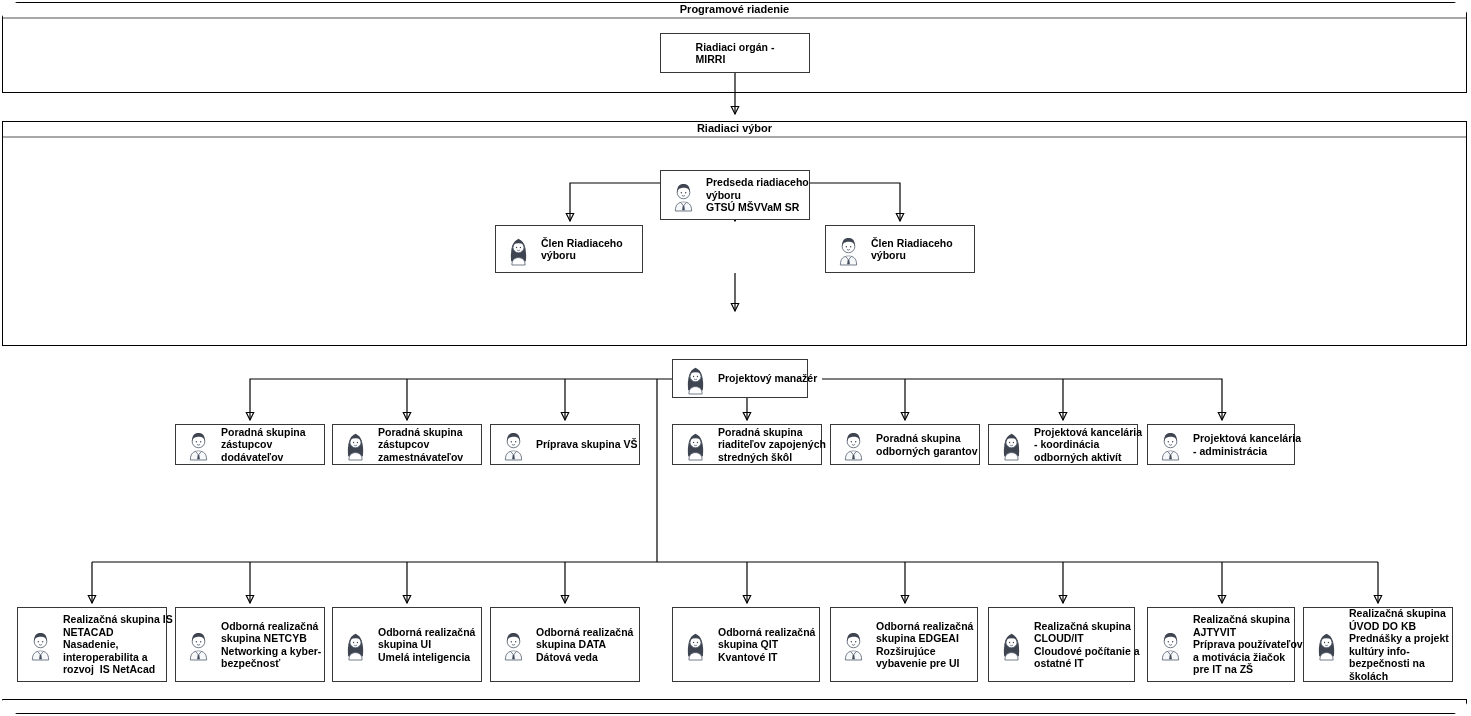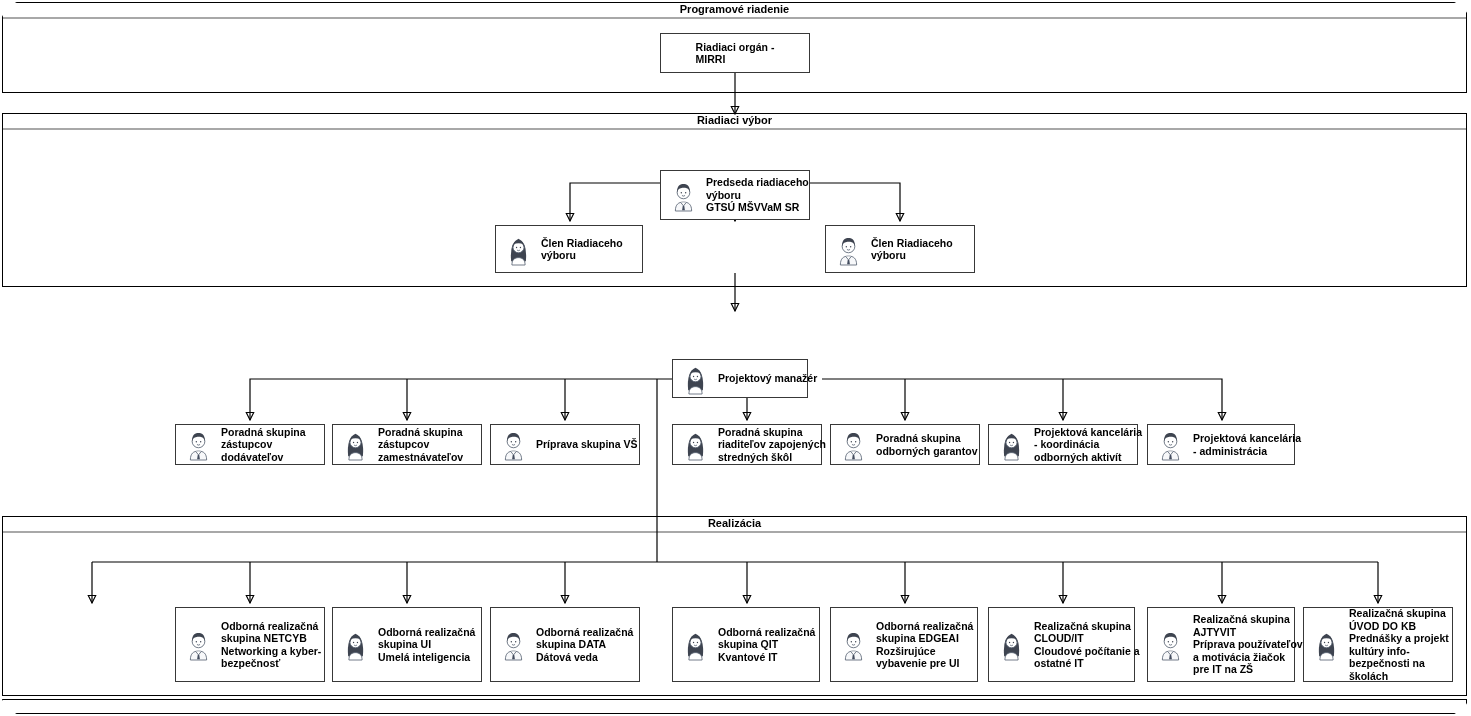--- a/index.html
+++ b/index.html
@@ -44,25 +44,22 @@
         <circle cx="17.5" cy="18.5" r="0.9" fill="#3e4450" stroke="none"></circle>
         <circle cx="22.5" cy="18.5" r="0.9" fill="#3e4450" stroke="none"></circle>
         <path d="M18.2,21.8 Q20,23.2 21.8,21.8"></path>
       </g>
     </defs>
   </svg>
 
   <div class="band" style="top:2px;height:91px">
     <div class="band-title">Programové riadenie</div>
   </div>
-  <div class="band" style="top:113px;height:174px">
+  <div class="band" style="top:121px;height:225px">
     <div class="band-title">Riadiaci výbor</div>
-  </div>
-  <div class="band" style="top:516px;height:180px">
-    <div class="band-title">Realizácia</div>
   </div>
   <div class="band" style="top:699px;height:15px"></div>
 
   <svg class="wires" width="1471" height="716">
     <defs>
       <marker id="arrow" viewBox="0 0 10 10" refX="8.5" refY="5" markerWidth="8" markerHeight="8" orient="auto-start-reverse">
         <path d="M0.5,1 L8.5,5 L0.5,9 Z" fill="#000" stroke="none"></path>
       </marker>
     </defs>
     <g>
@@ -172,20 +169,30 @@
 odborných aktivít</span>
   </div>
   <div class="node" style="left:1147px;top:424px;width:148px;height:41px">
     <svg class="av" viewBox="0 0 40 42">
         <use href="#av-man"></use>
       </svg>
     <span class="node-label">Projektová kancelária
 - administrácia</span>
   </div>
 
+  <div class="node" style="left:17px;top:607px;width:150px;height:75px">
+    <svg class="av" viewBox="0 0 40 42">
+        <use href="#av-man"></use>
+      </svg>
+    <span class="node-label">Realizačná skupina IS
+NETACAD
+Nasadenie,
+interoperabilita a
+rozvoj  IS NetAcad</span>
+  </div>
   <div class="node" style="left:175px;top:607px;width:150px;height:75px">
     <svg class="av" viewBox="0 0 40 42">
         <use href="#av-man"></use>
       </svg>
     <span class="node-label">Odborná realizačná
 skupina NETCYB
 Networking a kyber-
 bezpečnosť</span>
   </div>
   <div class="node" style="left:332px;top:607px;width:150px;height:75px">

